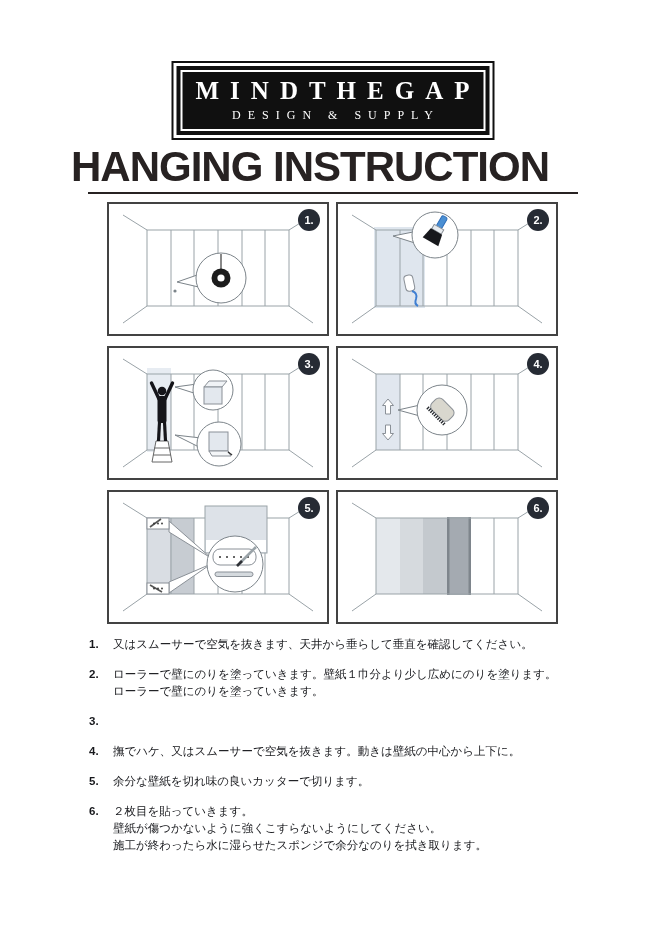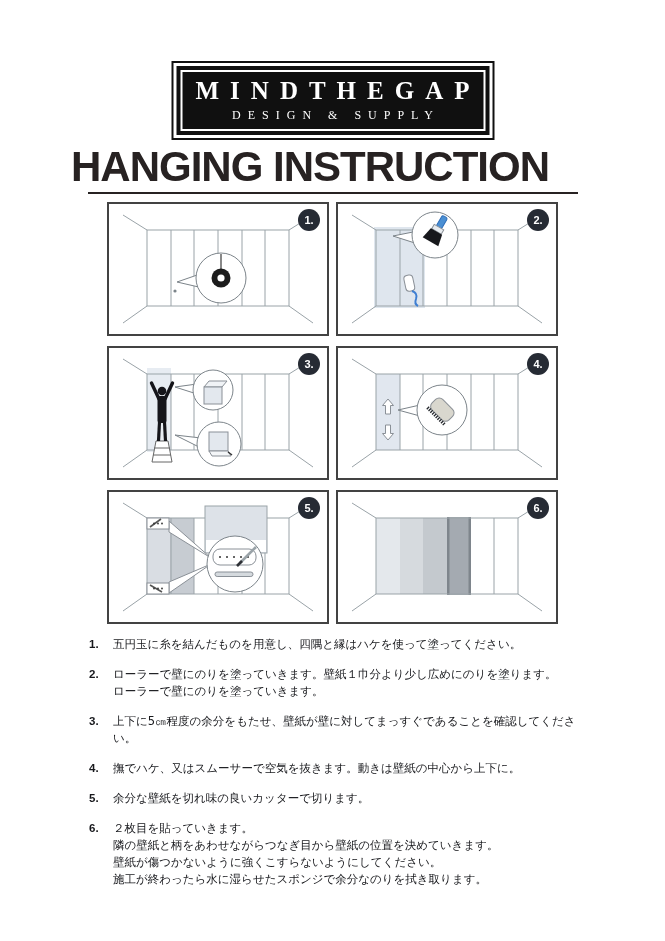--- a/index.html
+++ b/index.html
@@ -265,52 +265,50 @@
         </g>
       </svg>
       <div class="badge">6.</div>
     </div>
   </div>
 
   <div class="steps">
     <div class="step">
       <div class="step-num">1.</div>
       <div class="step-lines">
-        <div>五円玉に糸を結んだものを用意し、四隅と縁はハケを使って塗ってください。</div>
+        <div>又はスムーサーで空気を抜きます、天井から垂らして垂直を確認してください。</div>
       </div>
     </div>
     <div class="step">
       <div class="step-num">2.</div>
       <div class="step-lines">
         <div>ローラーで壁にのりを塗っていきます。壁紙１巾分より少し広めにのりを塗ります。</div>
         <div>ローラーで壁にのりを塗っていきます。</div>
       </div>
     </div>
     <div class="step">
       <div class="step-num">3.</div>
       <div class="step-lines">
-        <div>上下に5㎝程度の余分をもたせ、壁紙が壁に対してまっすぐであることを確認してください。</div>
       </div>
     </div>
     <div class="step">
       <div class="step-num">4.</div>
       <div class="step-lines">
         <div>撫でハケ、又はスムーサーで空気を抜きます。動きは壁紙の中心から上下に。</div>
       </div>
     </div>
     <div class="step">
       <div class="step-num">5.</div>
       <div class="step-lines">
         <div>余分な壁紙を切れ味の良いカッターで切ります。</div>
       </div>
     </div>
     <div class="step">
       <div class="step-num">6.</div>
       <div class="step-lines">
         <div>２枚目を貼っていきます。</div>
-        <div>隣の壁紙と柄をあわせながらつなぎ目から壁紙の位置を決めていきます。</div>
         <div>壁紙が傷つかないように強くこすらないようにしてください。</div>
         <div>施工が終わったら水に湿らせたスポンジで余分なのりを拭き取ります。</div>
       </div>
     </div>
   </div>
 
 </div>
 
 </body></html>

